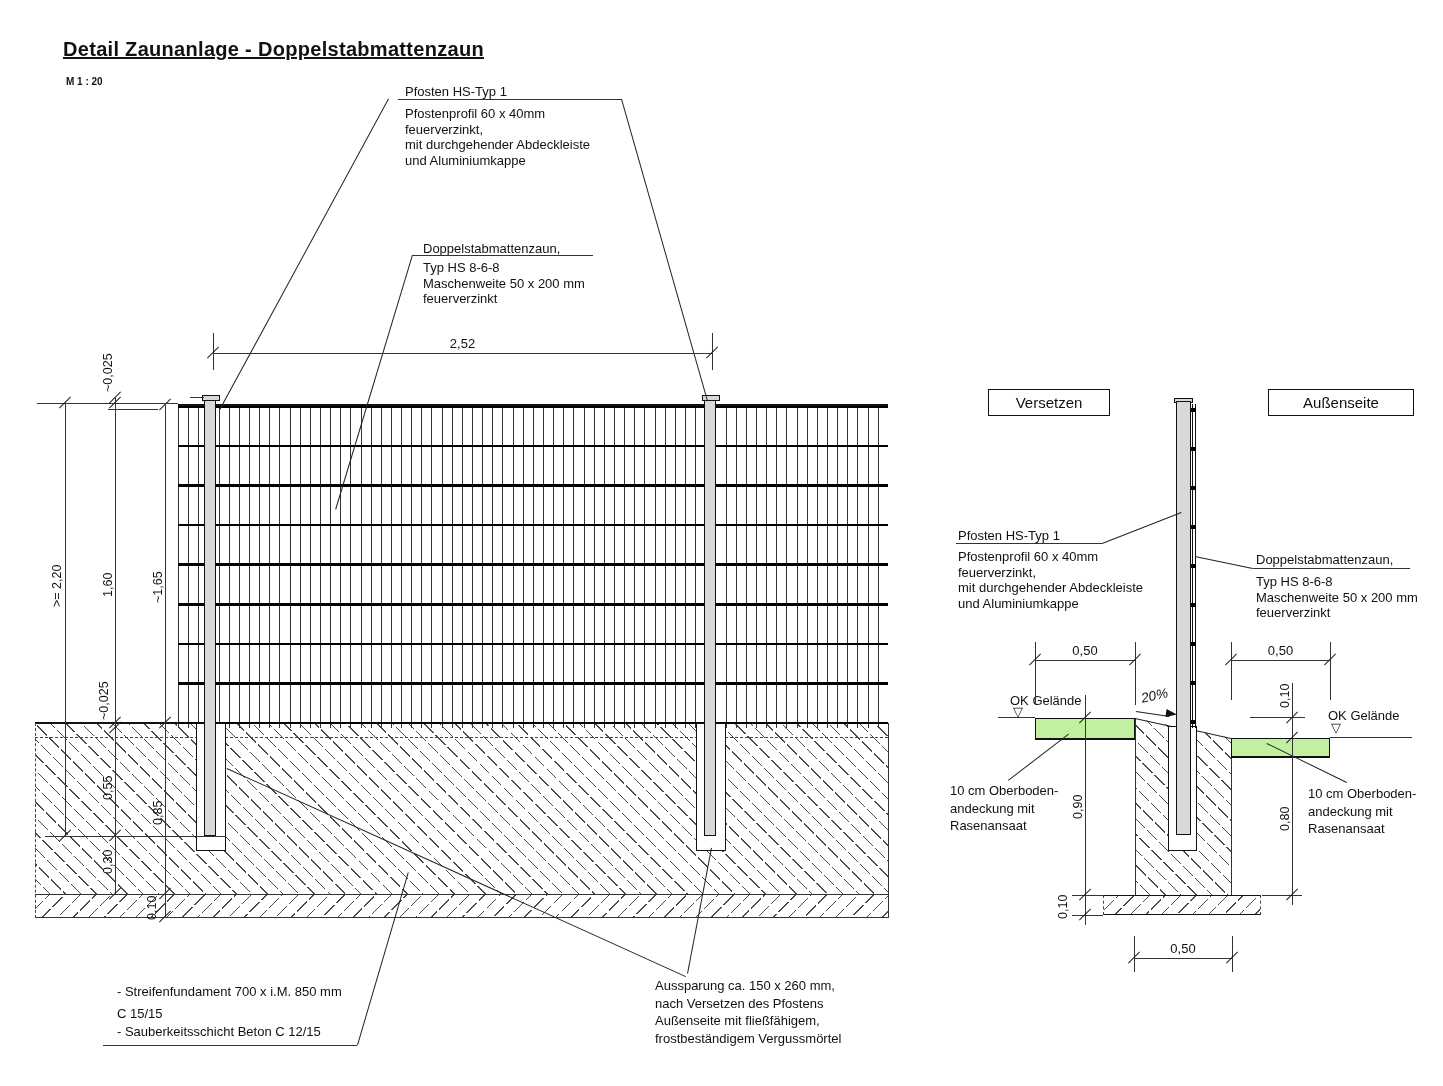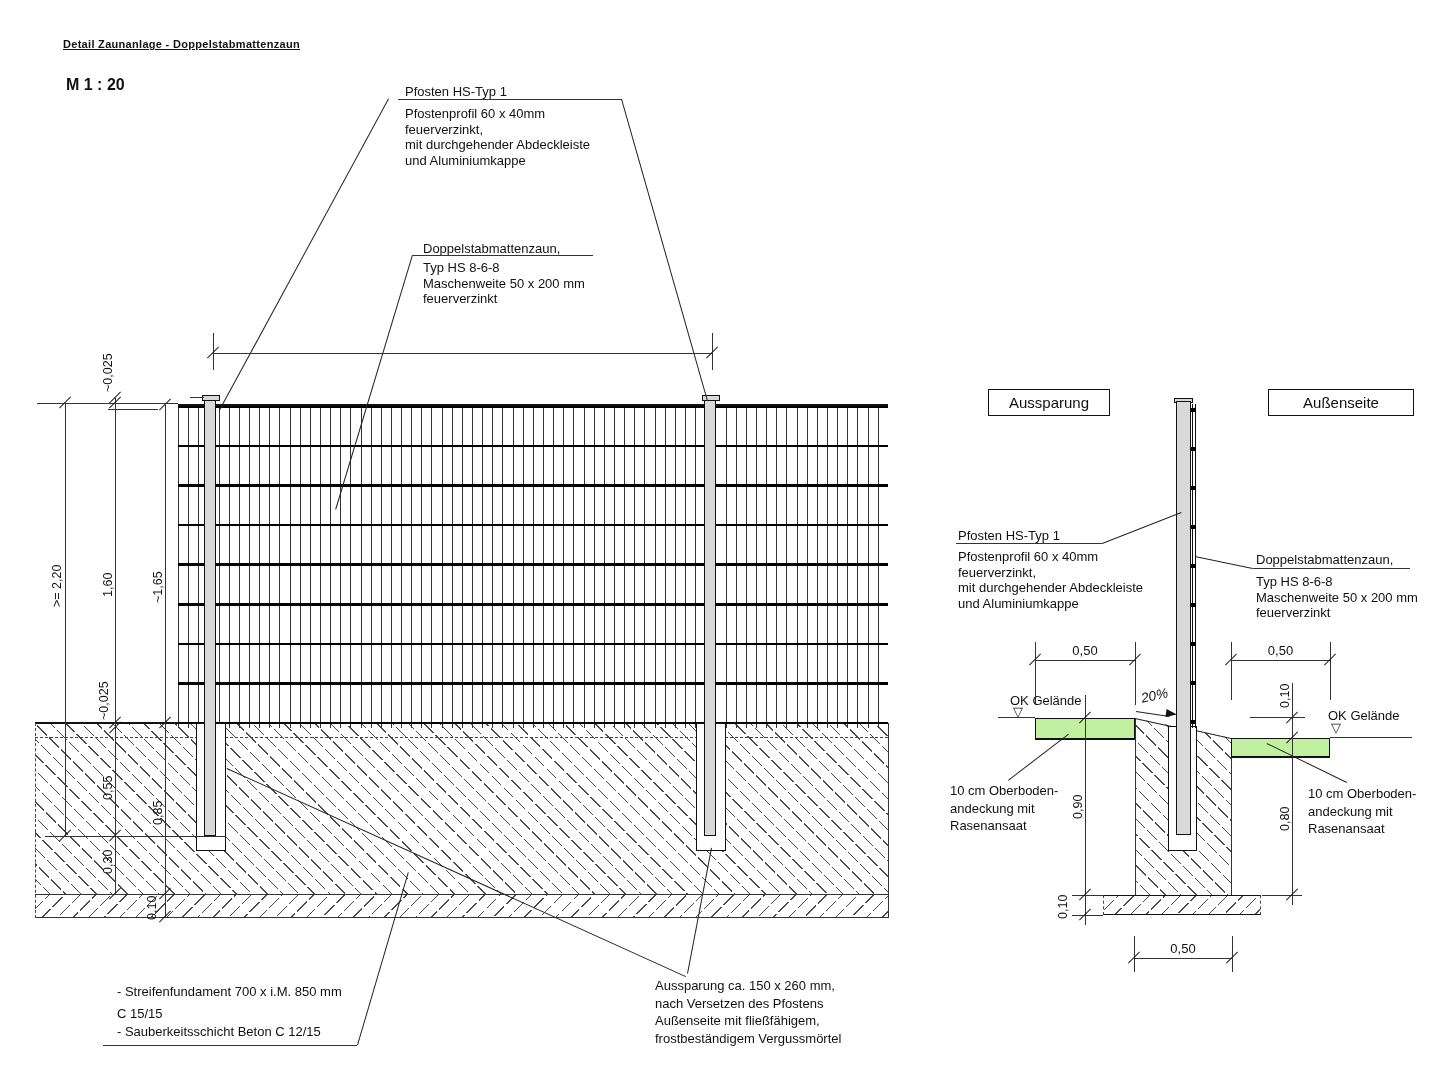--- a/index.html
+++ b/index.html
@@ -31,22 +31,22 @@
   .sq{position:absolute;width:5px;height:4px;background:#000;}
   .tri{position:absolute;font-size:13px;line-height:13px;color:#111;}
   .arrowhead{position:absolute;width:0;height:0;border-left:11px solid #111;
              border-top:4px solid transparent;border-bottom:4px solid transparent;transform-origin:0 50%;}
 </style>
 </head>
 <body>
 
 <div id="canvas">
 
-  <div class="abs" style="left:63px;top:38px;font-size:11px;font-weight:bold;text-decoration:underline;letter-spacing:.3px;">Detail Zaunanlage - Doppelstabmattenzaun</div>
-  <div class="abs" style="left:66px;top:76px;font-size:16px;font-weight:bold;">M 1 : 20</div>
+  <div class="abs" style="left:63px;top:38px;font-size:20px;font-weight:bold;text-decoration:underline;letter-spacing:.3px;">Detail Zaunanlage - Doppelstabmattenzaun</div>
+  <div class="abs" style="left:66px;top:76px;font-size:10px;font-weight:bold;">M 1 : 20</div>
 
   <div class="abs hatchA" style="left:35px;top:723px;width:853px;height:171px;"></div>
   <div class="abs hatchB" style="left:35px;top:894px;width:853px;height:24px;"></div>
   <div class="hl2" style="left:35px;top:722px;width:853px;"></div>
   <div class="hld" style="left:35px;top:737px;width:853px;"></div>
   <div class="hl" style="left:35px;top:894px;width:853px;"></div>
   <div class="hl" style="left:35px;top:917px;width:853px;"></div>
   <div class="vld" style="left:35px;top:723px;height:195px;"></div>
   <div class="vl" style="left:888px;top:723px;height:195px;"></div>
 
@@ -75,20 +75,21 @@
   <div class="t" style="left:423px;top:241px;">Doppelstabmattenzaun,</div>
   <div class="hl" style="left:413px;top:255px;width:180px;"></div>
   <div class="t" style="left:423px;top:260px;">Typ HS 8-6-8</div>
   <div class="t" style="left:423px;top:275.5px;">Maschenweite 50 x 200 mm</div>
   <div class="t" style="left:423px;top:291px;">feuerverzinkt</div>
   <div class="ln" style="left:413px;top:255px;width:266px;transform:rotate(106.8deg);"></div>
 
   <div class="hl" style="left:213px;top:353px;width:499px;"></div>
   <div class="vl" style="left:213px;top:333px;height:37px;"></div>
   <div class="vl" style="left:712px;top:333px;height:37px;"></div>
+  <div class="dimtxt" style="left:213px;top:336px;width:499px;">2,52</div>
 
   <div class="vl" style="left:65px;top:403px;height:433px;"></div>
   <div class="vl" style="left:115px;top:398px;height:496px;"></div>
   <div class="vl" style="left:165px;top:405px;height:513px;"></div>
   <div class="hl" style="left:37px;top:403px;width:141px;"></div>
   <div class="hl" style="left:190px;top:397px;width:14px;"></div>
   <div class="hl" style="left:108px;top:409px;width:50px;"></div>
   <div class="hl" style="left:45px;top:836px;width:180px;"></div>
 
   <div class="rot" style="left:101px;top:392px;">~0,025</div>
@@ -123,21 +124,21 @@
   <div class="ln" style="left:357px;top:1045px;width:180px;transform:rotate(-73.6deg);"></div>
 
   <div class="t2" style="left:655px;top:977px;">Aussparung ca. 150 x 260 mm,</div>
   <div class="t2" style="left:655px;top:994.5px;">nach Versetzen des Pfostens</div>
   <div class="t2" style="left:655px;top:1012px;">Außenseite mit fließfähigem,</div>
   <div class="t2" style="left:655px;top:1029.5px;">frostbeständigem Vergussmörtel</div>
   <div class="ln" style="left:227px;top:768px;width:504px;transform:rotate(24.4deg);"></div>
   <div class="ln" style="left:712px;top:848px;width:128px;transform:rotate(100.8deg);"></div>
 
   <div class="sidebox" style="left:988px;top:389px;width:122px;height:27px;">
-    <span>Aussparung</span>
+    <span>Versetzen</span>
   </div>
   <div class="sidebox" style="left:1268px;top:389px;width:146px;height:27px;">
     <span>Außenseite</span>
   </div>
 
   <div class="abs hatchA" style="left:1135px;top:718px;width:96px;height:177px;clip-path:polygon(0 0,96px 20px,96px 177px,0 177px);"></div>
   <div class="vl" style="left:1135px;top:718px;height:177px;"></div>
   <div class="vl" style="left:1231px;top:738px;height:157px;"></div>
   <div class="ln" style="left:1135px;top:718px;width:42px;transform:rotate(12.4deg);"></div>
   <div class="ln" style="left:1191px;top:729px;width:41px;transform:rotate(12.7deg);"></div>

